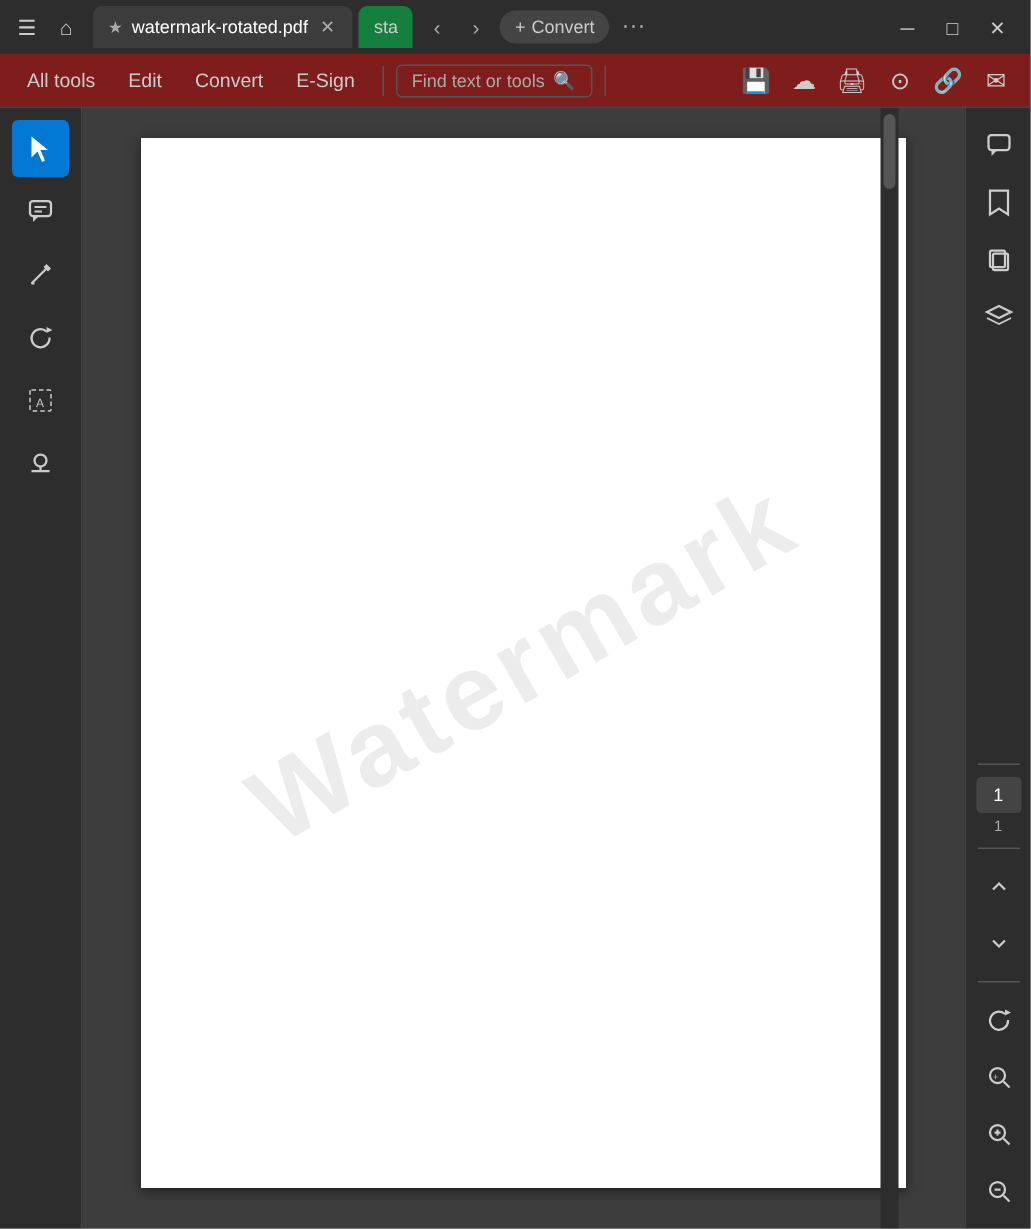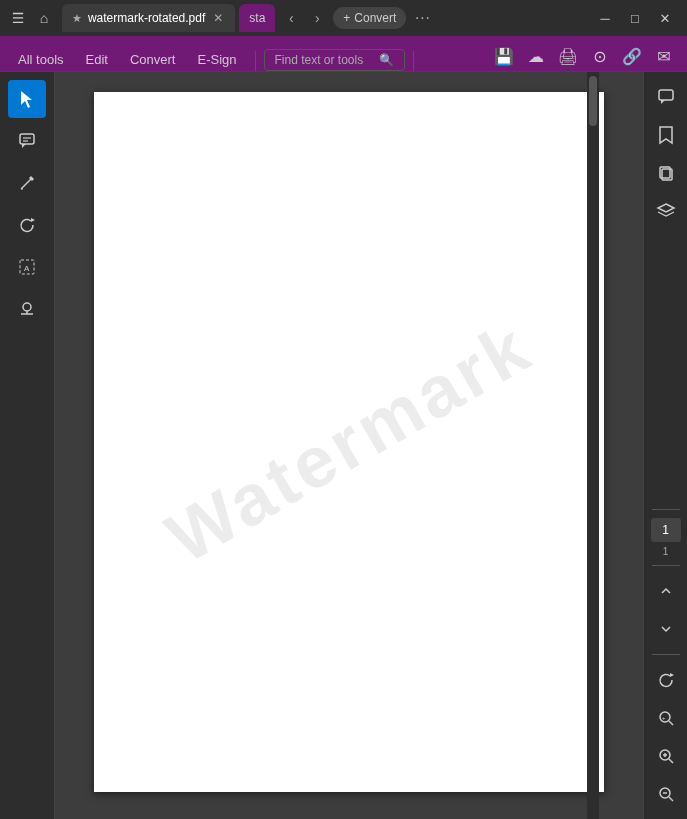--- a/index.html
+++ b/index.html
@@ -8,42 +8,42 @@
     
     .titlebar {
       display: flex; align-items: center; height: 36px;
       background: #2d2d2d; padding: 0 8px; gap: 8px;
     }
     .titlebar-controls { display: flex; gap: 6px; align-items: center; }
     .titlebar-icon { width: 20px; height: 20px; display: flex; align-items: center; justify-content: center; cursor: pointer; border-radius: 3px; color: #ccc; font-size: 14px; }
     .tab-area { display: flex; align-items: center; flex: 1; gap: 4px; }
     .tab {
       display: flex; align-items: center; height: 28px; padding: 0 10px;
-      background: #701a75; border-radius: 6px 6px 0 0; font-size: 12px;
+      background: #15803d; border-radius: 6px 6px 0 0; font-size: 12px;
       color: #ccc; gap: 6px; cursor: pointer; max-width: 200px;
     }
     .tab.active { background: #3c3c3c; color: #fff; }
     .tab-star { color: #aaa; font-size: 11px; }
     .tab-close { color: #aaa; font-size: 12px; padding: 0 2px; border-radius: 2px; }
     .tab-new { display: flex; align-items: center; gap: 4px; padding: 4px 10px; background: #444; border-radius: 14px; font-size: 12px; color: #ccc; cursor: pointer; }
     .tab-nav { display: flex; gap: 2px; }
     .tab-nav-btn { width: 24px; height: 24px; display: flex; align-items: center; justify-content: center; color: #aaa; cursor: pointer; border-radius: 3px; font-size: 14px; }
     .win-controls { display: flex; gap: 2px; }
     .win-btn { width: 28px; height: 28px; display: flex; align-items: center; justify-content: center; color: #ccc; cursor: pointer; border-radius: 3px; font-size: 13px; }
     .more-btn { width: 24px; height: 24px; display: flex; align-items: center; justify-content: center; color: #aaa; cursor: pointer; border-radius: 3px; }
 
     
     .menubar {
-      display: flex; align-items: flex-end; height: 36px;
-      background: #701a75; padding: 0 8px; gap: 2px; border-bottom: 1px solid #444;
+      display: flex; align-items: center; height: 36px;
+      background: #7f1d1d; padding: 0 8px; gap: 2px; border-bottom: 1px solid #444;
     }
     .menu-item { padding: 4px 10px; font-size: 13px; color: #ccc; cursor: pointer; border-radius: 3px; }
     .menu-sep { width: 1px; height: 20px; background: #555; margin: 0 6px; }
     .search-box {
-      display: flex; align-items: center; gap: 16px; padding: 3px 10px;
+      display: flex; align-items: center; gap: 6px; padding: 3px 10px;
       border: 1px solid #555; border-radius: 4px; color: #aaa; font-size: 12px; cursor: pointer;
     }
     .toolbar-icons { display: flex; gap: 2px; margin-left: auto; align-items: center; }
     .toolbar-icon { width: 30px; height: 30px; display: flex; align-items: center; justify-content: center; color: #ccc; cursor: pointer; border-radius: 3px; font-size: 16px; }
 
     
     .main { display: flex; height: calc(819px - 72px); }
 
     
     .left-toolbar {

